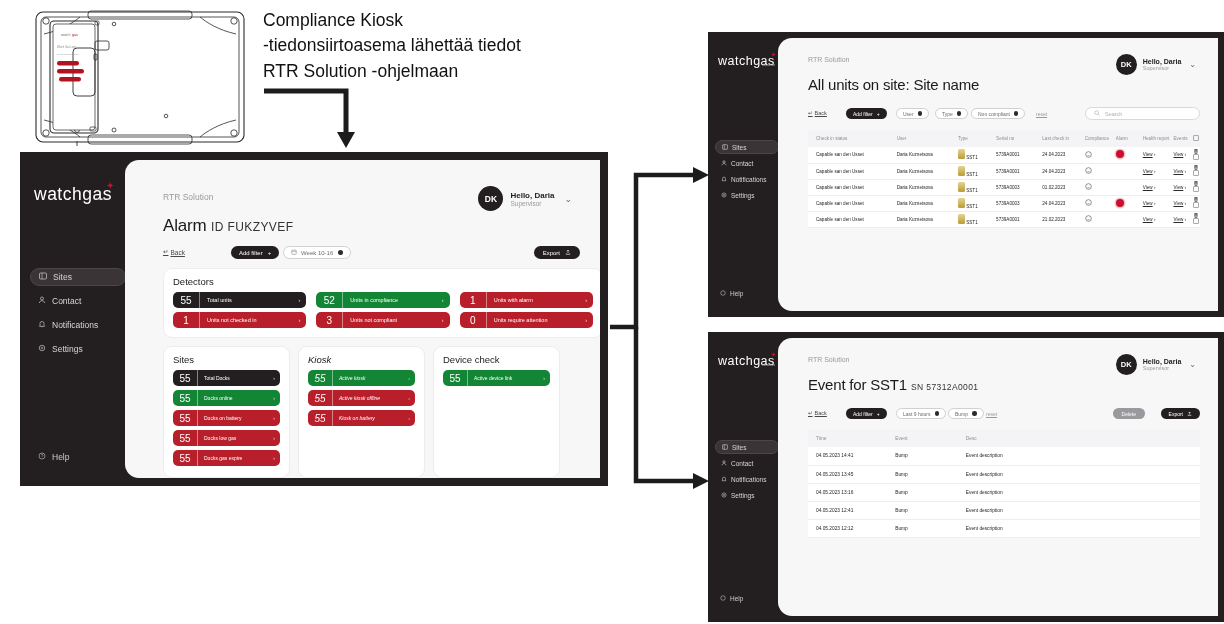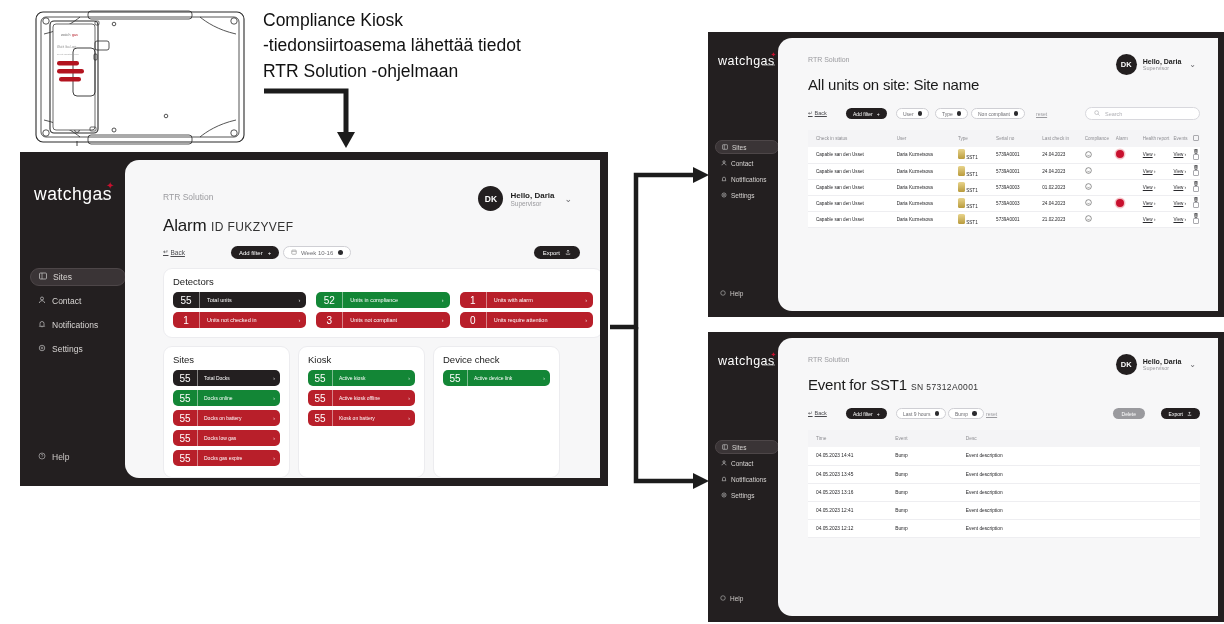--- a/index.html
+++ b/index.html
@@ -326,21 +326,21 @@
         </div>
         <div class="stat bg-red" style="height:16px; font-size:5px;">
           <span class="num" style="width:24px; font-size:10px;">55</span>
           <span class="divider"></span>
           <span class="lbl" style="padding-left:6px;">Docks gas expire</span>
           <span class="arrow" style="padding-right:5px;">›</span>
         </div>
       </div>
     </div>
 
-    <div class="panel" style="position:absolute; left:173px; top:186px; width:127px; height:132px; padding:7px 9px;">
+    <div class="panel" style="position:absolute; left:173px; top:186px; width:127px; height:132px; padding:7px 9px;font-style:italic;">
       <div class="panel-title" style="font-size:9.5px; margin-bottom:5px;">Kiosk</div>
       <div style="display:flex; flex-direction:column; gap:4px;">
         <div class="stat bg-green" style="height:16px; font-size:5px;">
           <span class="num" style="width:24px; font-size:10px;">55</span>
           <span class="divider"></span>
           <span class="lbl" style="padding-left:6px;">Active kiosk</span>
           <span class="arrow" style="padding-right:5px;">›</span>
         </div>
         <div class="stat bg-red" style="height:16px; font-size:5px;">
           <span class="num" style="width:24px; font-size:10px;">55</span>

